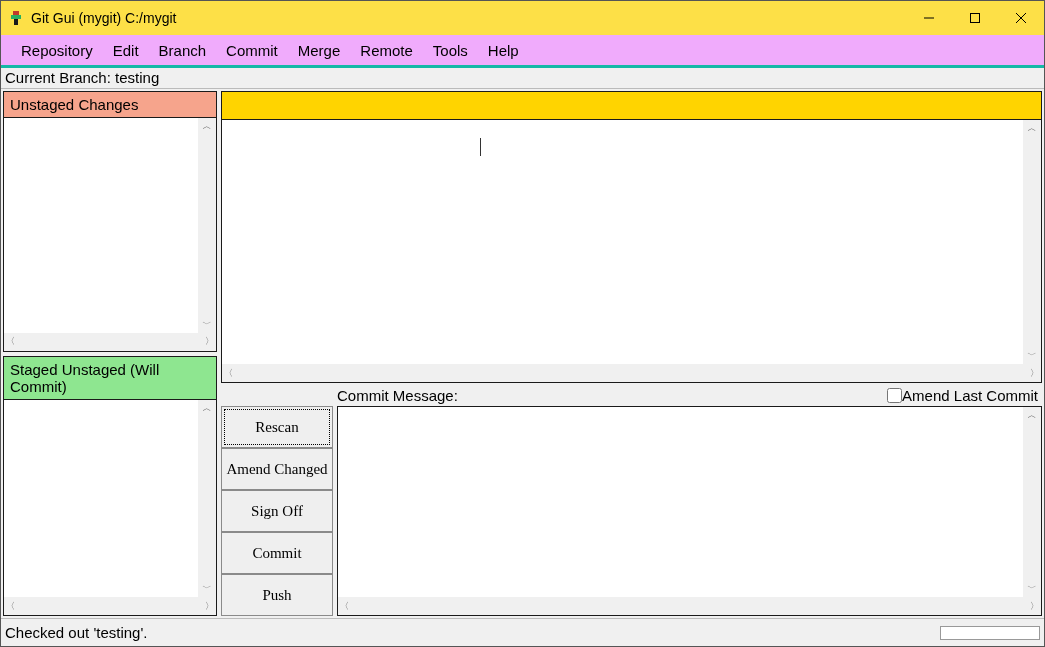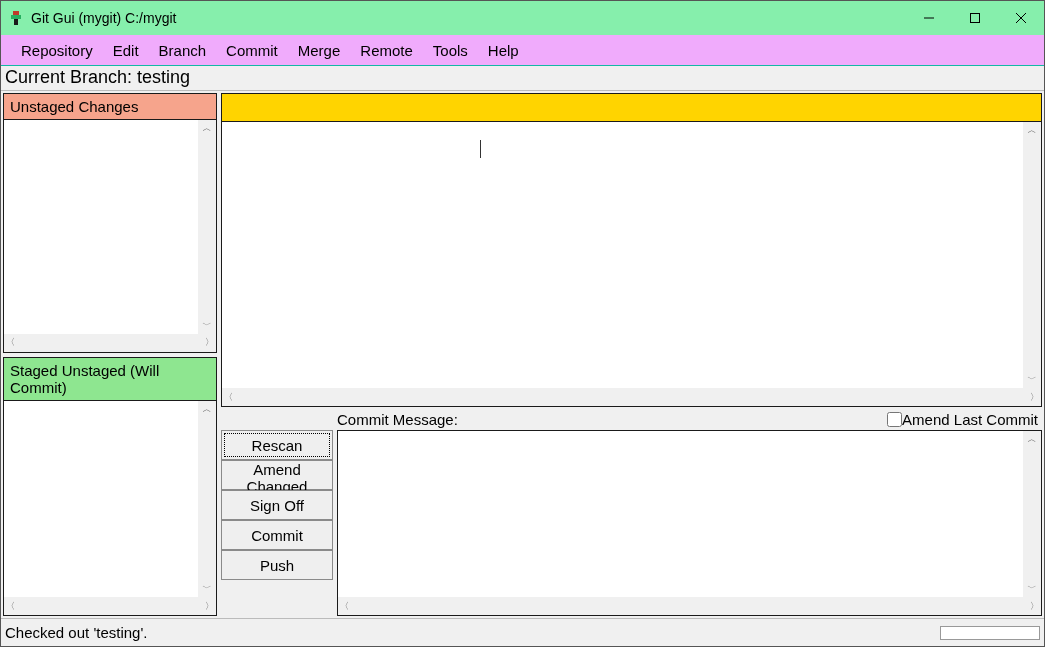--- a/index.html
+++ b/index.html
@@ -14,21 +14,21 @@
     display: flex;
     flex-direction: column;
     border: 1px solid #555;
   }
   
   .titlebar {
     height: 34px;
     display: flex;
     align-items: center;
     padding: 0 0 0 6px;
-    background: #86efac;
+    background: #fde047;
   }
   .titlebar .appicon { width: 18px; height: 18px; }
   .titlebar .title { margin-left: 6px; font-size: 14px; }
   .titlebar .spacer { flex: 1 1 auto; }
   .winbtn {
     width: 46px; height: 34px;
     display: flex; align-items: center; justify-content: center;
     font-size: 12px;
   }
   .winbtn svg { pointer-events: none; }
@@ -42,24 +42,24 @@
     background: #f0abfc;
   }
   .menuitem {
     padding: 4px 10px;
     cursor: default;
     font-size: 15px;
   }
   
   .branchline {
     background: #f0f0f0;
-    border-top: 1px solid #14b8a6;
+    border-top: 3px solid #14b8a6;
     border-bottom: 1px solid #bbb;
     padding: 1px 4px 2px 4px;
-    font-size: 18px;
+    font-size: 15px;
   }
   
   .mainarea {
     display: flex;
     flex: 1 1 auto;
     background: #f0f0f0;
     overflow: hidden;
   }
   .leftcol {
     width: 218px;
@@ -140,24 +140,24 @@
   .commitrow {
     display: flex;
     gap: 4px;
   }
   .btncol {
     display: flex; flex-direction: column;
     width: 112px;
     gap: 0px;
   }
   .actbtn {
-    height: 30px;
+    height: 42px;
     border: 1px solid #8a8a8a;
     background: #efefef;
-    font-family: Liberation Sans, sans-serif;
+    font-family: Liberation Serif, serif;
     font-size: 15px;
     cursor: default;
     padding: 0;
   }
   .actbtn:first-child {
     outline: 1px dotted #000;
     outline-offset: -4px;
   }
   .msgbox {
     flex: 1 1 auto;

